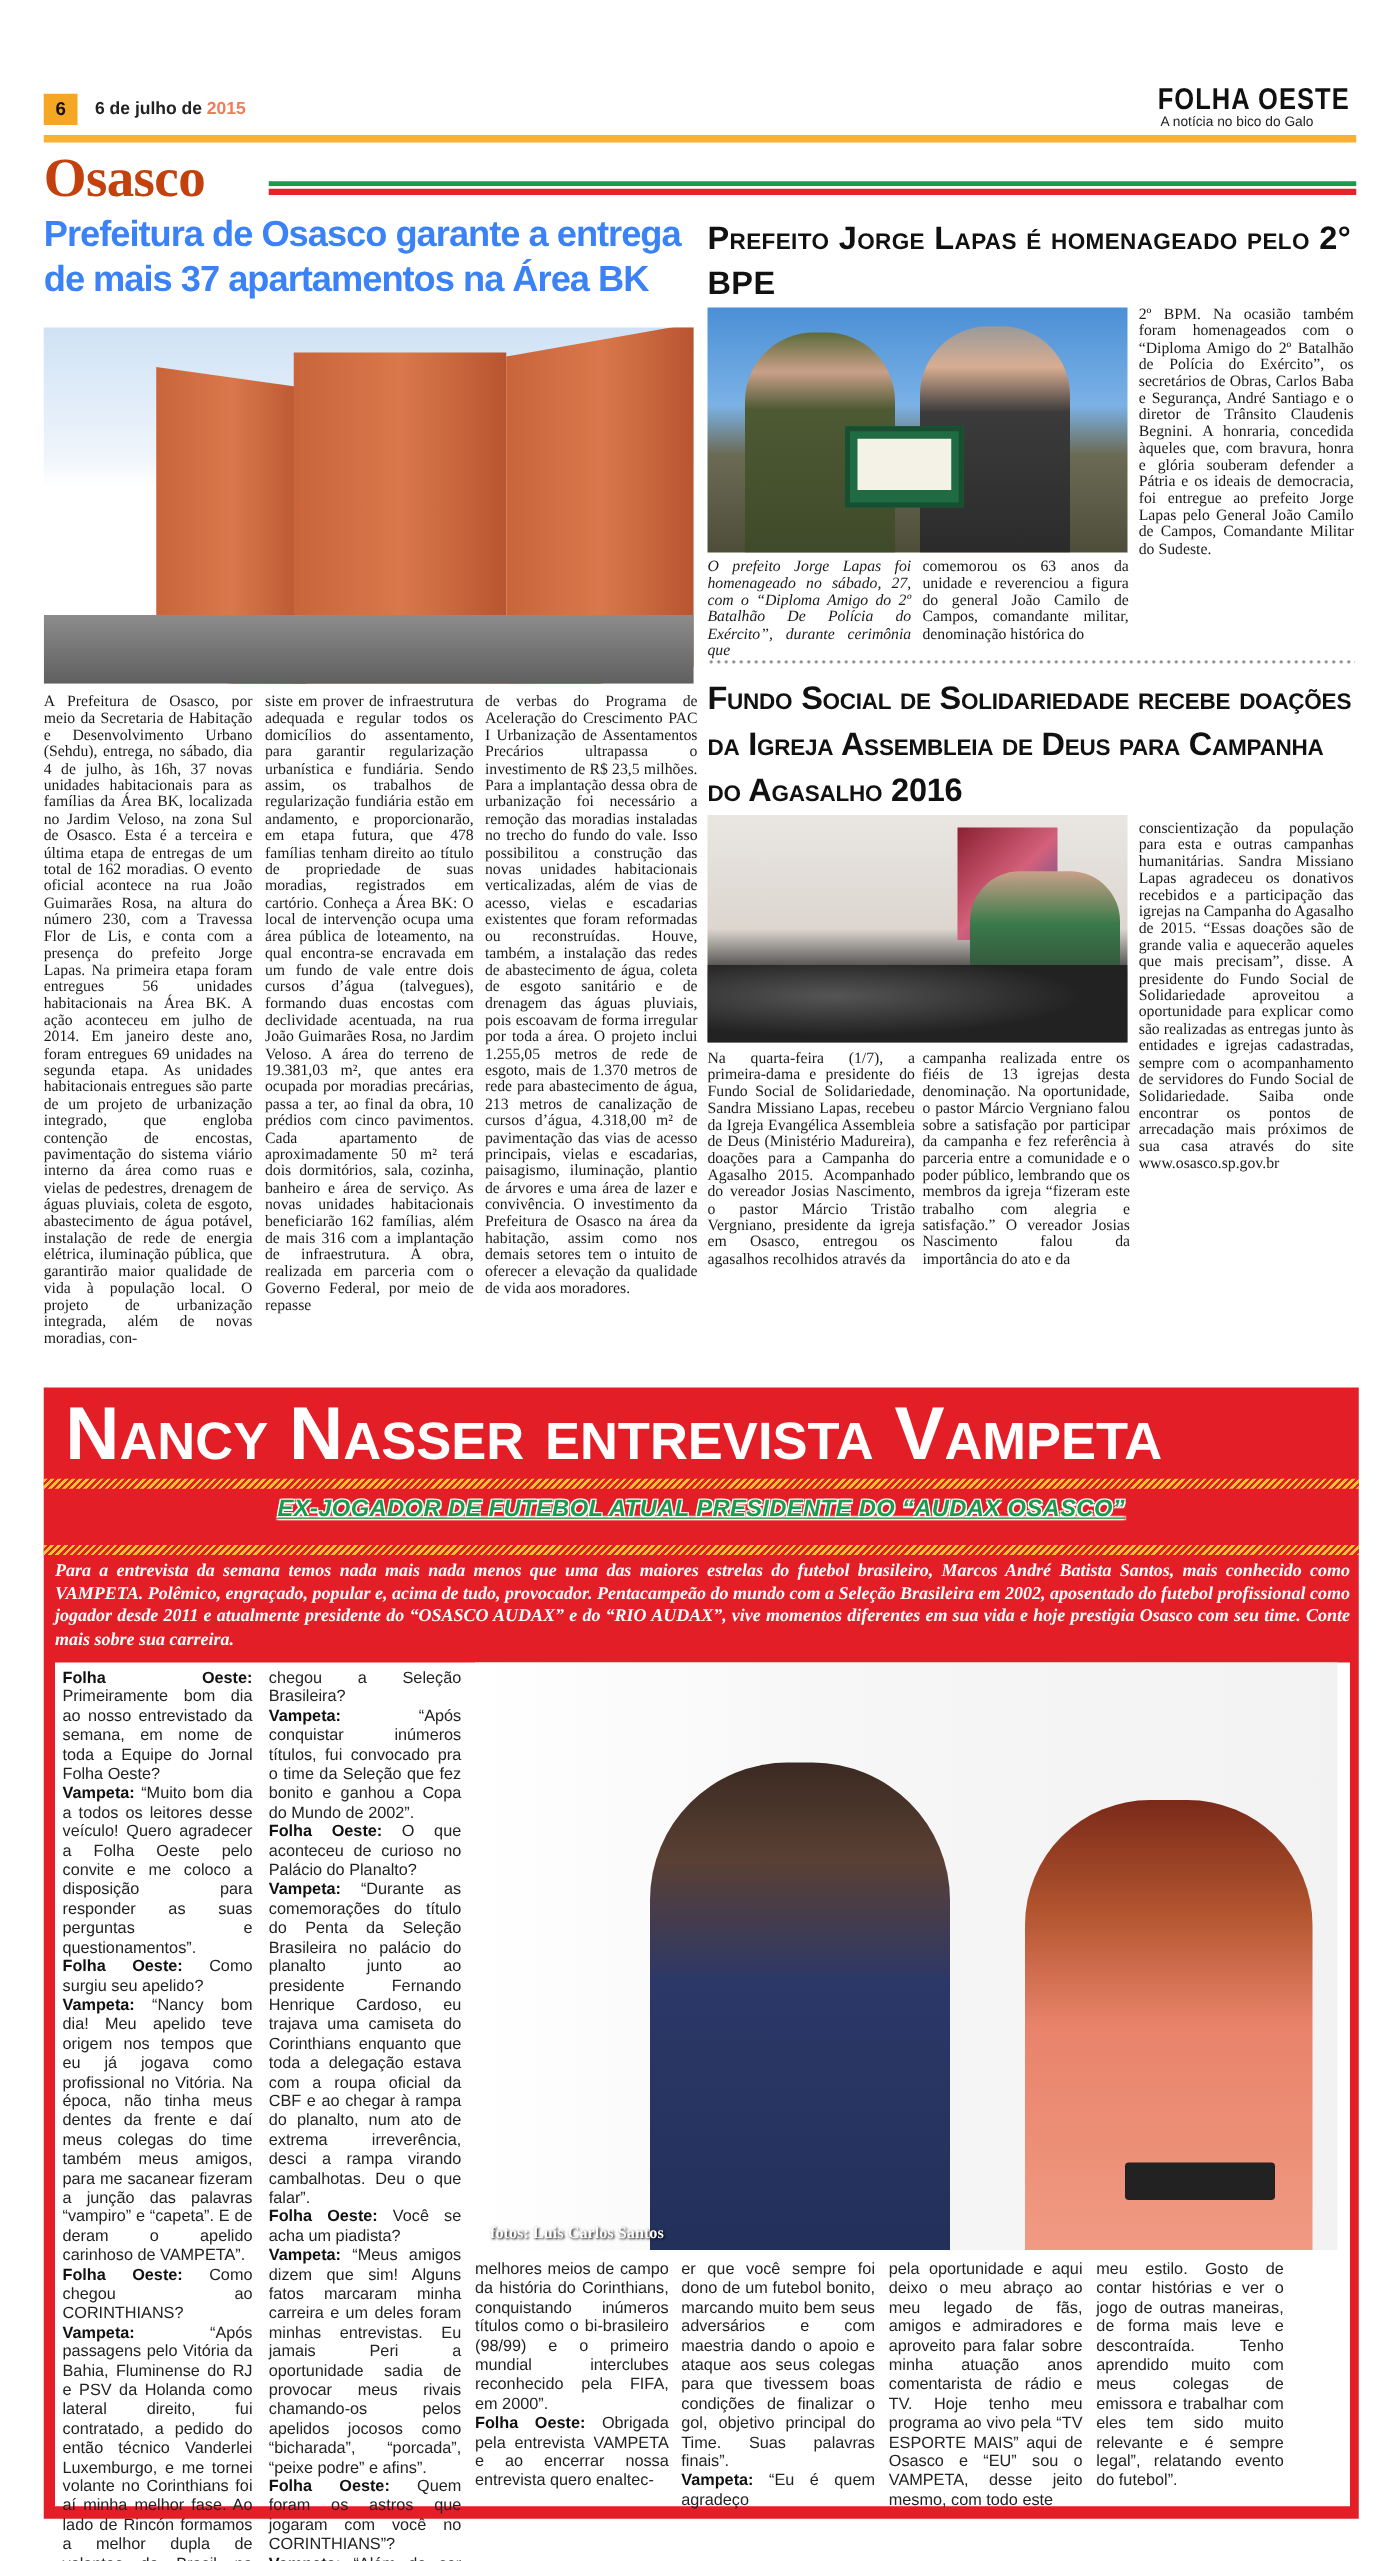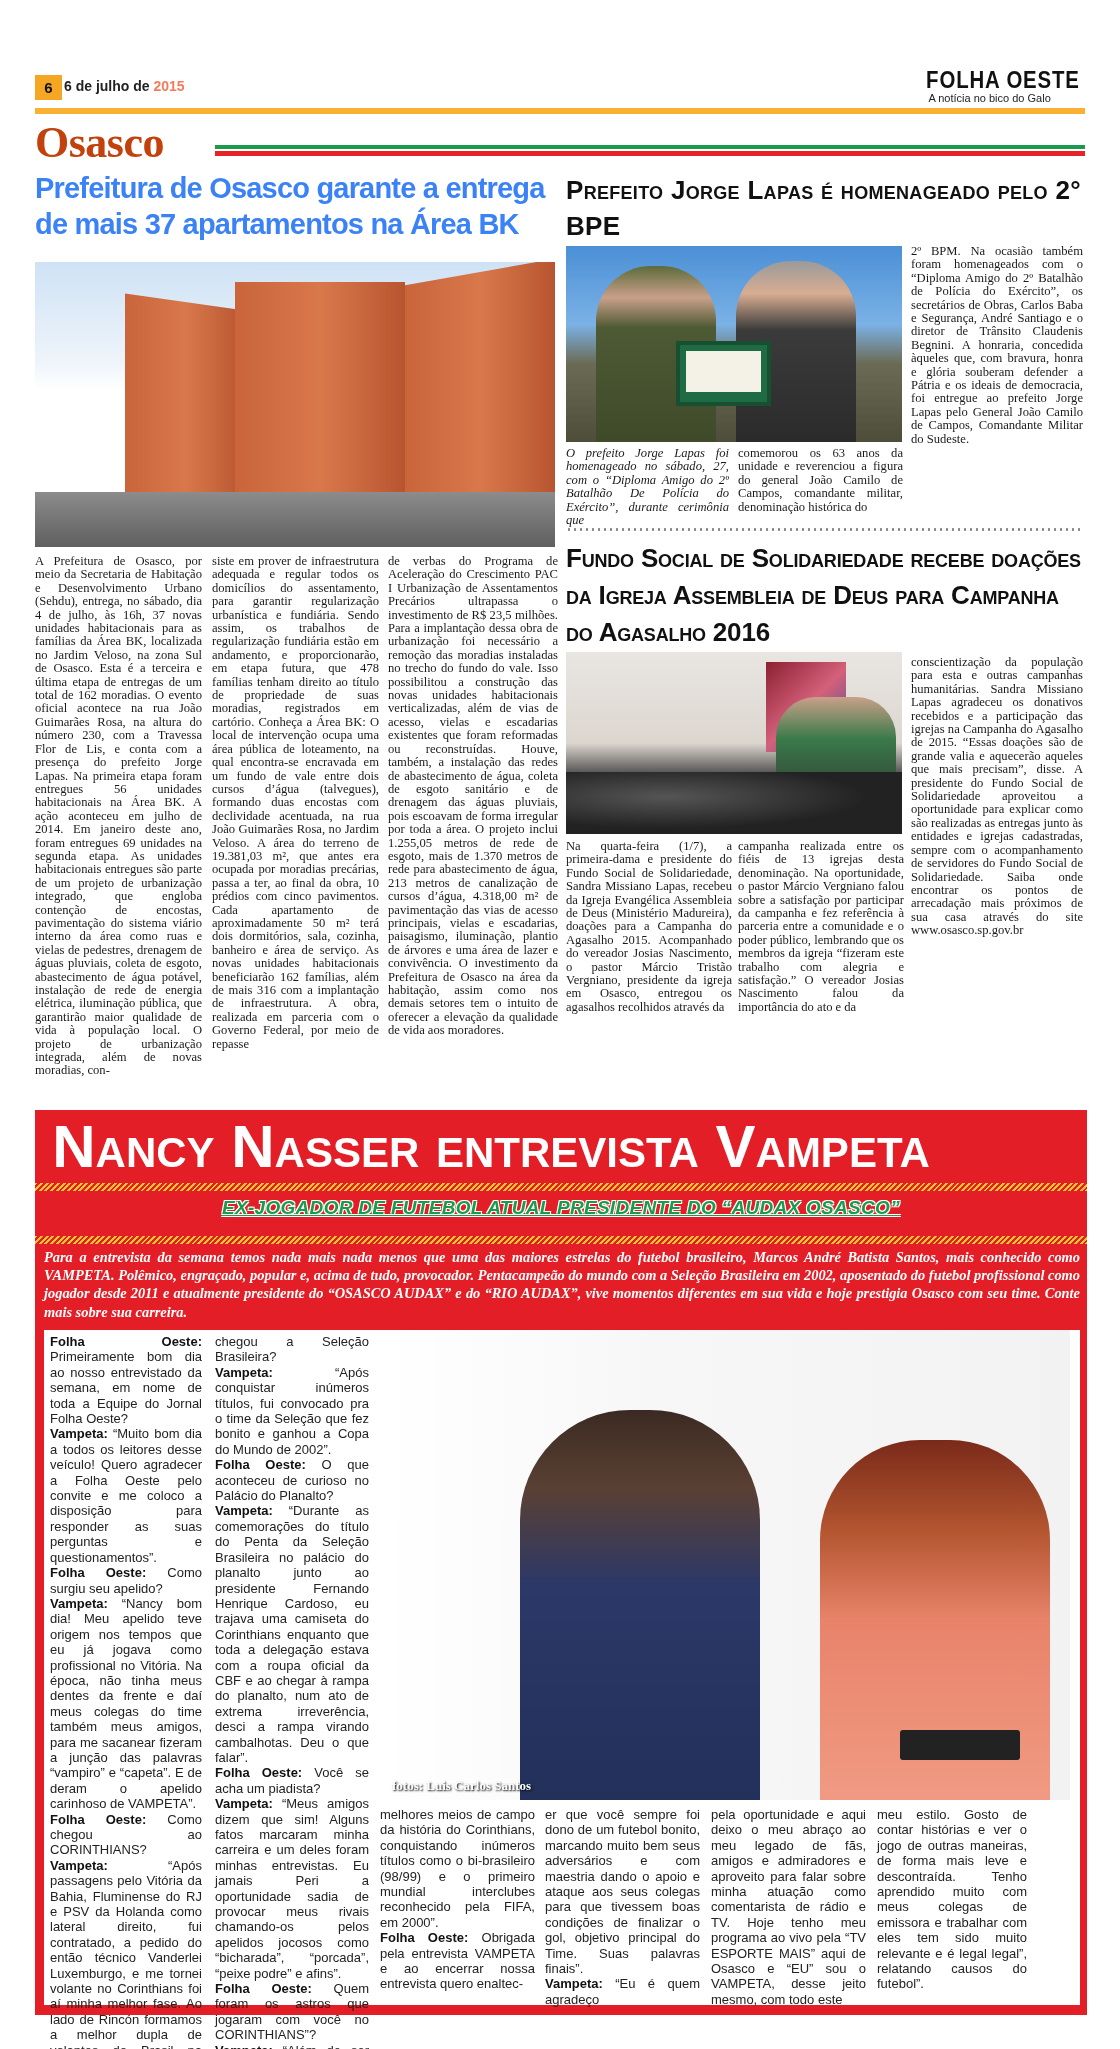--- a/index.html
+++ b/index.html
@@ -4,21 +4,21 @@
 <style>
   * { box-sizing: border-box; margin: 0; padding: 0; }
   html, body { width: 1120px; height: 2049px; background: #ffffff; overflow: hidden; }
   body { position: relative; font-family: "Liberation Serif", serif; color: #111; }
 
   .abs { position: absolute; }
 
   
   .page-num { left: 35px; top: 75px; width: 27px; height: 25px; background: #f5a623; color: #111;
     font: bold 15px "Liberation Sans", sans-serif; display: flex; align-items: center; justify-content: center; }
-  .date { left: 64px; top: 78px; font: bold 14px "Liberation Sans", sans-serif; color: #222; text-align: right; }
+  .date { left: 76px; top: 78px; font: bold 14px "Liberation Sans", sans-serif; color: #222; text-align: right; }
   .date .year { color: #f47b5a; }
   .masthead { right: 40px; top: 66px; text-align: right; }
   .masthead .name { font: bold 24px "Liberation Sans", sans-serif; letter-spacing: 1px; color: #111; transform: scaleX(0.85); transform-origin: right; display: block; }
   .masthead .tag { font: 11px "Liberation Sans", sans-serif; color: #222; display: block; margin-top: -2px; text-align: center; }
   .orange-bar { left: 35px; top: 108px; width: 1050px; height: 6px; background: #f8b133; }
 
   .section-title { left: 35px; top: 118px; font: bold 44px "Liberation Serif", serif; color: #c2410c; line-height: 50px; letter-spacing: -0.5px; }
   .sec-line-g { left: 215px; top: 145px; width: 870px; height: 4px; background: #1a9a4b; }
   .sec-line-w { left: 215px; top: 149px; width: 870px; height: 2px; background: #fff; }
   .sec-line-r { left: 215px; top: 151px; width: 870px; height: 5px; background: #e52329; }
@@ -147,14 +147,14 @@
   <div class="abs vamp-man"></div>
   <div class="abs vamp-woman"></div>
   <div class="abs" style="left:520px;top:400px;width:120px;height:30px;background:#222;border-radius:3px;"></div>
   <div class="abs photo-credit">fotos: Luis Carlos Santos</div>
 </div>
 
 <div class="abs ic i1"><b>Folha Oeste:</b> Primeiramente bom dia ao nosso entrevistado da semana, em nome de toda a Equipe do Jornal Folha Oeste?<br><b>Vampeta:</b> “Muito bom dia a todos os leitores desse veículo! Quero agradecer a Folha Oeste pelo convite e me coloco a disposição para responder as suas perguntas e questionamentos”.<br><b>Folha Oeste:</b> Como surgiu seu apelido?<br><b>Vampeta:</b> “Nancy bom dia! Meu apelido teve origem nos tempos que eu já jogava como profissional no Vitória. Na época, não tinha meus dentes da frente e daí meus colegas do time também meus amigos, para me sacanear fizeram a junção das palavras “vampiro” e “capeta”. E de deram o apelido carinhoso de VAMPETA”.<br><b>Folha Oeste:</b> Como chegou ao CORINTHIANS?<br><b>Vampeta:</b> “Após passagens pelo Vitória da Bahia, Fluminense do RJ e PSV da Holanda como lateral direito, fui contratado, a pedido do então técnico Vanderlei Luxemburgo, e me tornei volante no Corinthians foi aí minha melhor fase. Ao lado de Rincón formamos a melhor dupla de volantes do Brasil na época”.<br> Quando</div>
 <div class="abs ic i2">chegou a Seleção Brasileira?<br><b>Vampeta:</b> “Após conquistar inúmeros títulos, fui convocado pra o time da Seleção que fez bonito e ganhou a Copa do Mundo de 2002”.<br><b>Folha Oeste:</b> O que aconteceu de curioso no Palácio do Planalto?<br><b>Vampeta:</b> “Durante as comemorações do título do Penta da Seleção Brasileira no palácio do planalto junto ao presidente Fernando Henrique Cardoso, eu trajava uma camiseta do Corinthians enquanto que toda a delegação estava com a roupa oficial da CBF e ao chegar à rampa do planalto, num ato de extrema irreverência, desci a rampa virando cambalhotas. Deu o que falar”.<br><b>Folha Oeste:</b> Você se acha um piadista?<br><b>Vampeta:</b> “Meus amigos dizem que sim! Alguns fatos marcaram minha carreira e um deles foram minhas entrevistas. Eu jamais Peri a oportunidade sadia de provocar meus rivais chamando-os pelos apelidos jocosos como “bicharada”, “porcada”, “peixe podre” e afins”.<br><b>Folha Oeste:</b> Quem foram os astros que jogaram com você no CORINTHIANS”?<br><b>Vampeta:</b> “Além de ser parceiro de posição Rincón, ao lado de Marcelinho Carioca e Ricardinho formamos um dos</div>
 <div class="abs ic i3">melhores meios de campo da história do Corinthians, conquistando inúmeros títulos como o bi-brasileiro (98/99) e o primeiro mundial interclubes reconhecido pela FIFA, em 2000”.<br><b>Folha Oeste:</b> Obrigada pela entrevista VAMPETA e ao encerrar nossa entrevista quero enaltec-</div>
 <div class="abs ic i4">er que você sempre foi dono de um futebol bonito, marcando muito bem seus adversários e com maestria dando o apoio e ataque aos seus colegas para que tivessem boas condições de finalizar o gol, objetivo principal do Time. Suas palavras finais”.<br><b>Vampeta:</b> “Eu é quem agradeço</div>
-<div class="abs ic i5">pela oportunidade e aqui deixo o meu abraço ao meu legado de fãs, amigos e admiradores e aproveito para falar sobre minha atuação como comentarista de rádio e TV. Hoje tenho meu programa ao vivo pela “TV ESPORTE MAIS” aqui de Osasco e “EU” sou o VAMPETA, desse jeito mesmo, com todo este</div>
-<div class="abs ic i6">meu estilo. Gosto de contar histórias e ver o jogo de outras maneiras, de forma mais leve e descontraída. Tenho aprendido muito com meus colegas de emissora e trabalhar com eles tem sido muito relevante e é legal legal”, relatando causos do futebol”.</div>
+<div class="abs ic i5">pela oportunidade e aqui deixo o meu abraço ao meu legado de fãs, amigos e admiradores e aproveito para falar sobre minha atuação anos comentarista de rádio e TV. Hoje tenho meu programa ao vivo pela “TV ESPORTE MAIS” aqui de Osasco e “EU” sou o VAMPETA, desse jeito mesmo, com todo este</div>
+<div class="abs ic i6">meu estilo. Gosto de contar histórias e ver o jogo de outras maneiras, de forma mais leve e descontraída. Tenho aprendido muito com meus colegas de emissora e trabalhar com eles tem sido muito relevante e é sempre legal”, relatando evento do futebol”.</div>
 
 </body></html>

